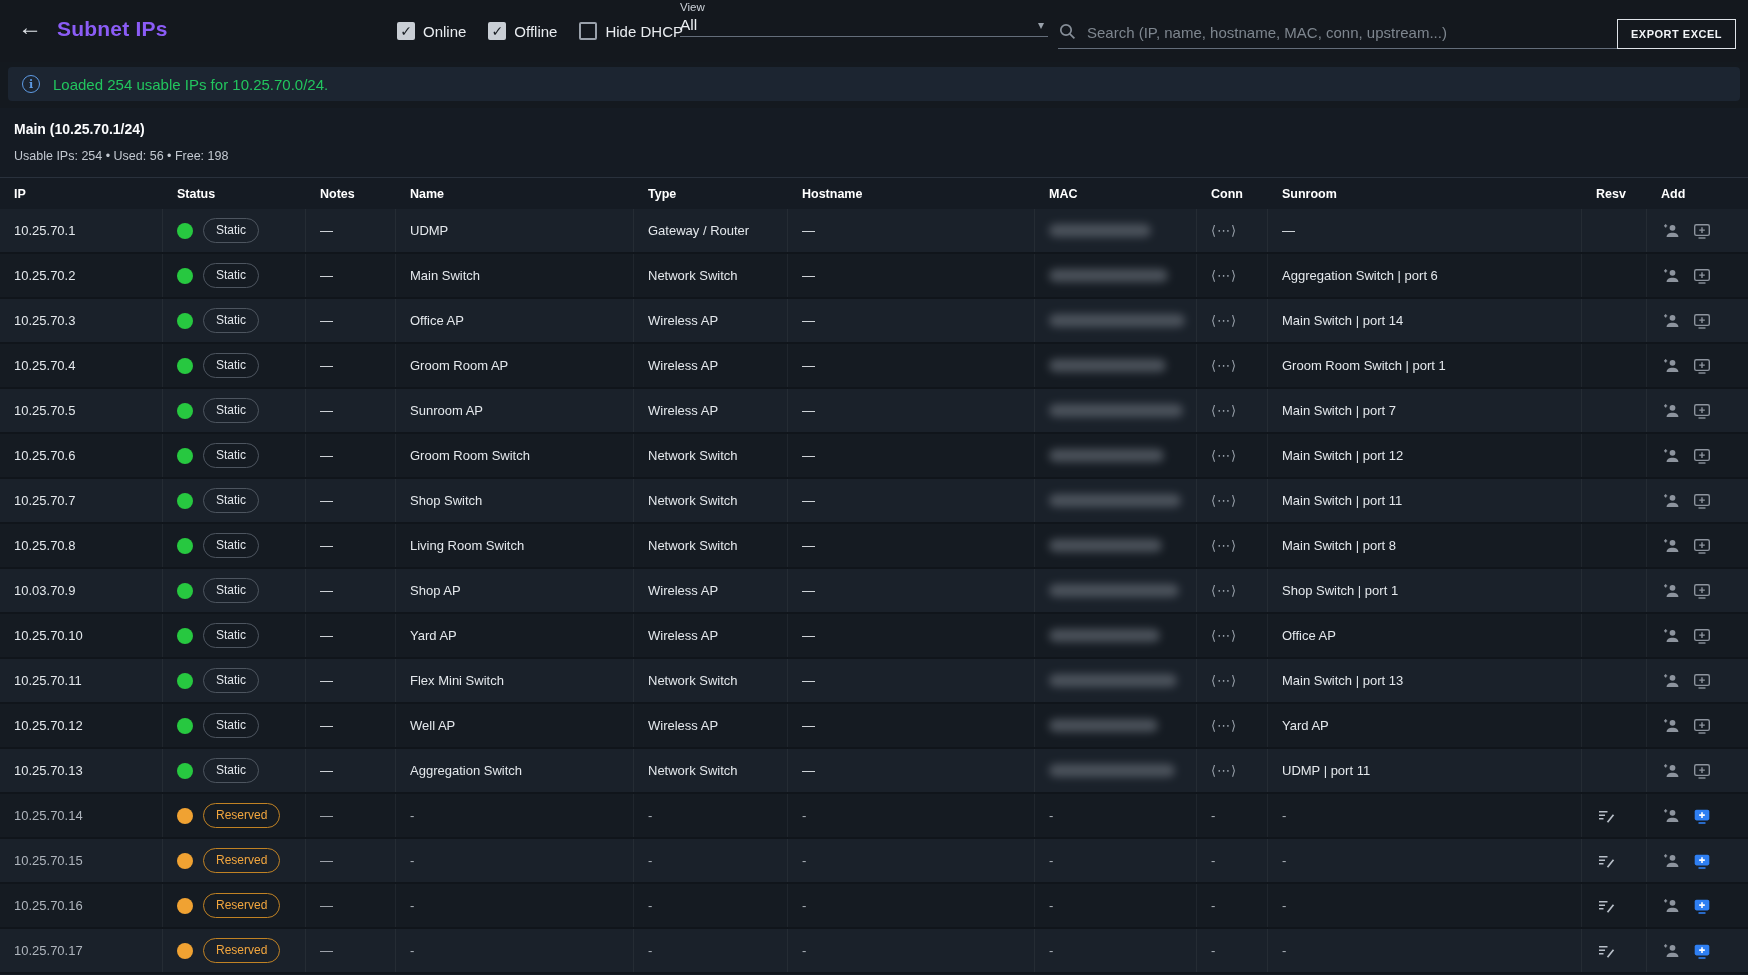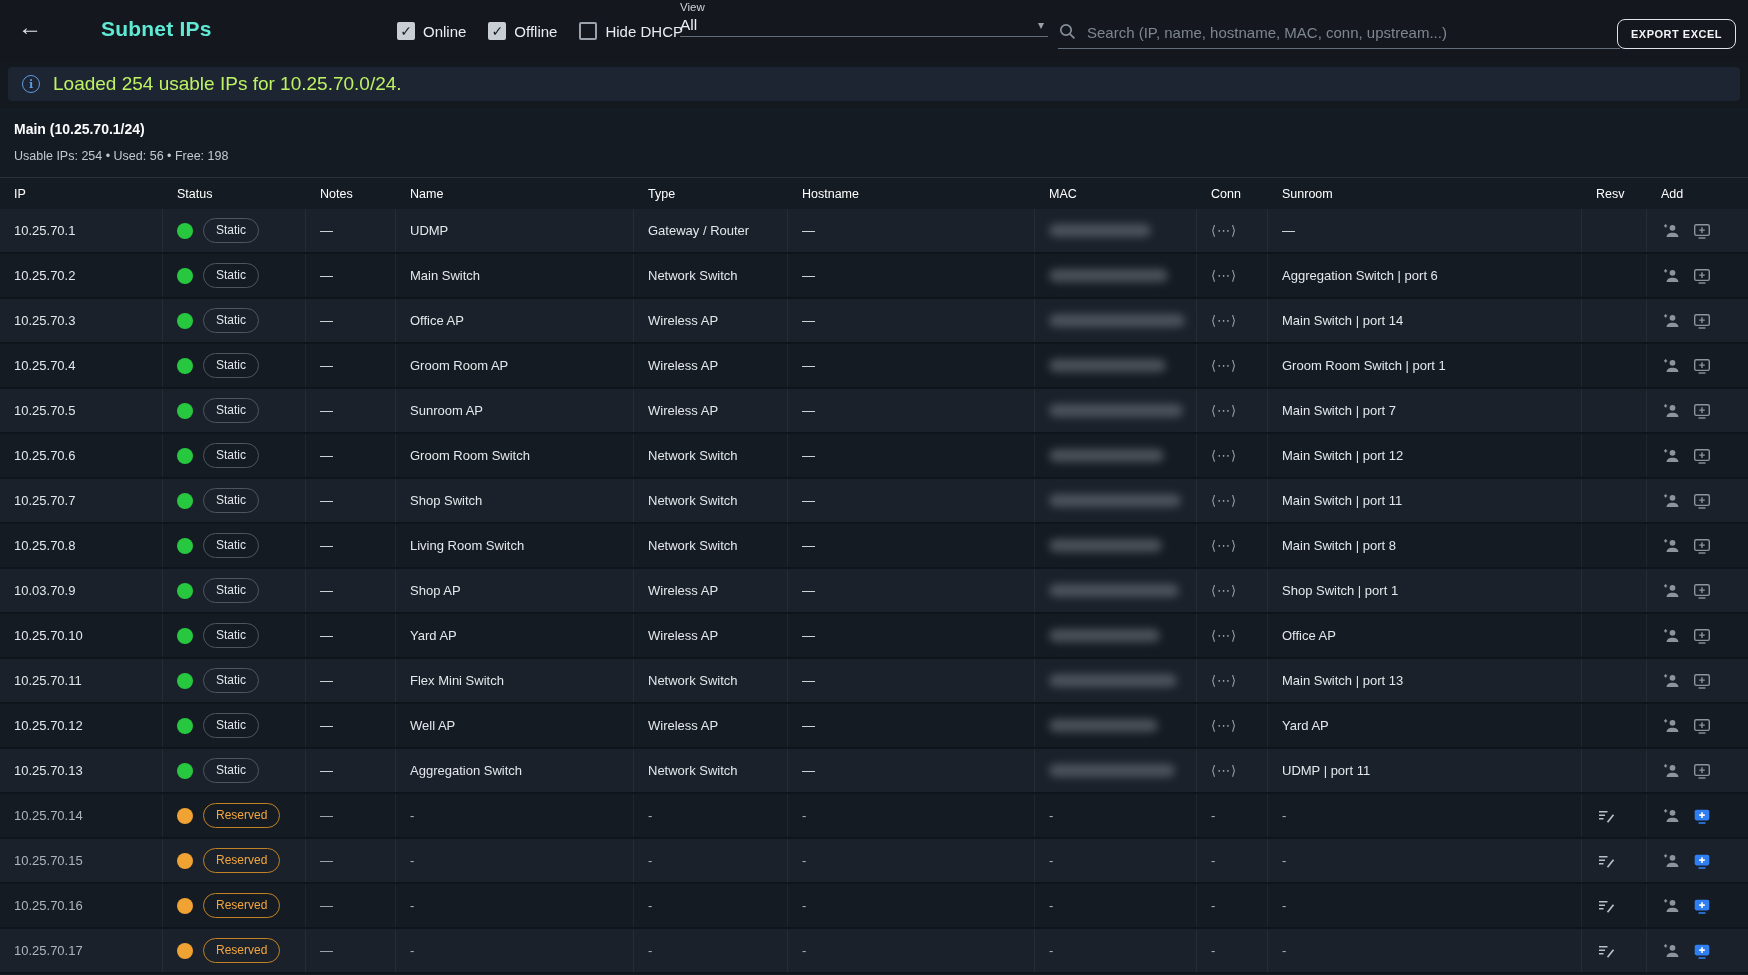--- a/index.html
+++ b/index.html
@@ -7,21 +7,21 @@
   body {
     font-family:"Liberation Sans","DejaVu Sans",sans-serif;
     background:#12161c; color:#e6eaee;
   }
   .app { position:relative; width:1748px; height:975px; background:#14191f;
          display:flex; flex-direction:column; overflow:hidden; }
 
   
   .topbar { position:relative; height:62px; flex:0 0 62px; background:#14181e; }
   .back { position:absolute; left:18px; top:15px; font-size:24px; color:#dfe3e8; cursor:pointer; line-height:1; }
-  .page-title { position:absolute; left:57px; top:17px; font-size:21px; font-weight:600; color:#5eead4; letter-spacing:.2px;margin-left:44px; }
+  .page-title { position:absolute; left:57px; top:17px; font-size:21px; font-weight:600; color:#8b5cf6; letter-spacing:.2px; }
   .filters { position:absolute; left:397px; top:0; height:62px; display:flex; align-items:center; gap:22px; }
   .cb-group { display:flex; align-items:center; gap:8px; cursor:pointer; }
   .cb { width:18px; height:18px; border-radius:2px; display:flex; align-items:center; justify-content:center;
         border:2px solid #9aa1ab; background:transparent; }
   .cb-group.checked .cb { background:#c9ced5; border-color:#c9ced5; }
   .cb .check { display:none; font-size:14px; font-weight:bold; color:#171c22; line-height:1; }
   .cb-group.checked .cb .check { display:block; }
   .cb-label { font-size:15px; color:#e9ecf0; }
 
   .view-field { position:absolute; left:680px; top:1px; width:368px; height:36px;
@@ -32,42 +32,42 @@
   .caret { font-size:12px; color:#9aa1ab; }
 
   .search { position:absolute; left:1058px; top:1px; width:562px; height:48px;
             border-bottom:1px solid #646d7a; display:flex; align-items:flex-end; gap:10px; padding-bottom:7px;justify-content:center; }
   .search-icon { width:19px; height:19px; flex:0 0 19px; }
   .search input { flex:1; background:transparent; border:none; outline:none;
                   font-family:inherit; font-size:15px; color:#dfe3e8; }
   .search input::placeholder { color:#7e868f; }
 
   .export { position:absolute; right:12px; top:19px; background:transparent; color:#f2f4f7;
-            border:1px solid #dfe3e9; border-radius:8px; padding:8px 13px;
+            border:1px solid #dfe3e9; border-radius:0; padding:8px 13px;
             font-family:inherit; font-size:11px; font-weight:bold; letter-spacing:.5px; cursor:pointer; }
 
   
   .banner { flex:0 0 34px; margin:5px 8px 0; background:#1c2531; border-radius:4px;
             display:flex; align-items:center; gap:13px; padding:0 14px; }
   .info-icon { width:18px; height:18px; border-radius:50%; border:1.5px solid #5e9be4;
                display:flex; align-items:center; justify-content:center; flex:0 0 18px; }
   .info-icon i { font-family:"DejaVu Serif",serif; font-style:normal; font-size:11px; font-weight:bold; color:#5e9be4; line-height:1; }
-  .banner-text { font-size:19px; color:#bef264; }
+  .banner-text { font-size:15px; color:#22c55e; }
 
   
   .card { flex:1; margin-top:7px; background:#151b23; display:flex; flex-direction:column; overflow:hidden; }
   .card-head { padding:13px 14px 0; }
   .subnet-title { font-size:14px; font-weight:bold; color:#fcfdfe; }
   .subnet-summary { margin-top:12px; font-size:12.5px; color:#c3c9d1; }
 
   
   .thead, .tr { display:grid;
     grid-template-columns:163px 143px 90px 238px 154px 247px 162px 71px 314px 65px 101px; }
   .thead { margin-top:14px; height:32px; align-items:center; border-top:1px solid #29313c;
-           font-size:12.5px; font-weight:normal; color:#ffffff; }
+           font-size:12.5px; font-weight:bold; color:#ffffff; }
   .th { padding-left:14px; }
   .tbody { flex:1; overflow:hidden; }
   .tr { height:45px; align-items:center; border-bottom:2px solid #10151b; }
   .tr.alt-a { background:#1a212a; }
   .tr.alt-b { background:#151b22; }
   .td { height:100%; display:flex; align-items:center; padding-left:14px;
         font-size:13px; color:#e4e8ec; border-right:1px solid rgba(255,255,255,.05); overflow:hidden; white-space:nowrap; }
   .td:last-child { border-right:none; }
 
   .dot { width:16px; height:16px; border-radius:50%; flex:0 0 16px; margin-right:10px; }

